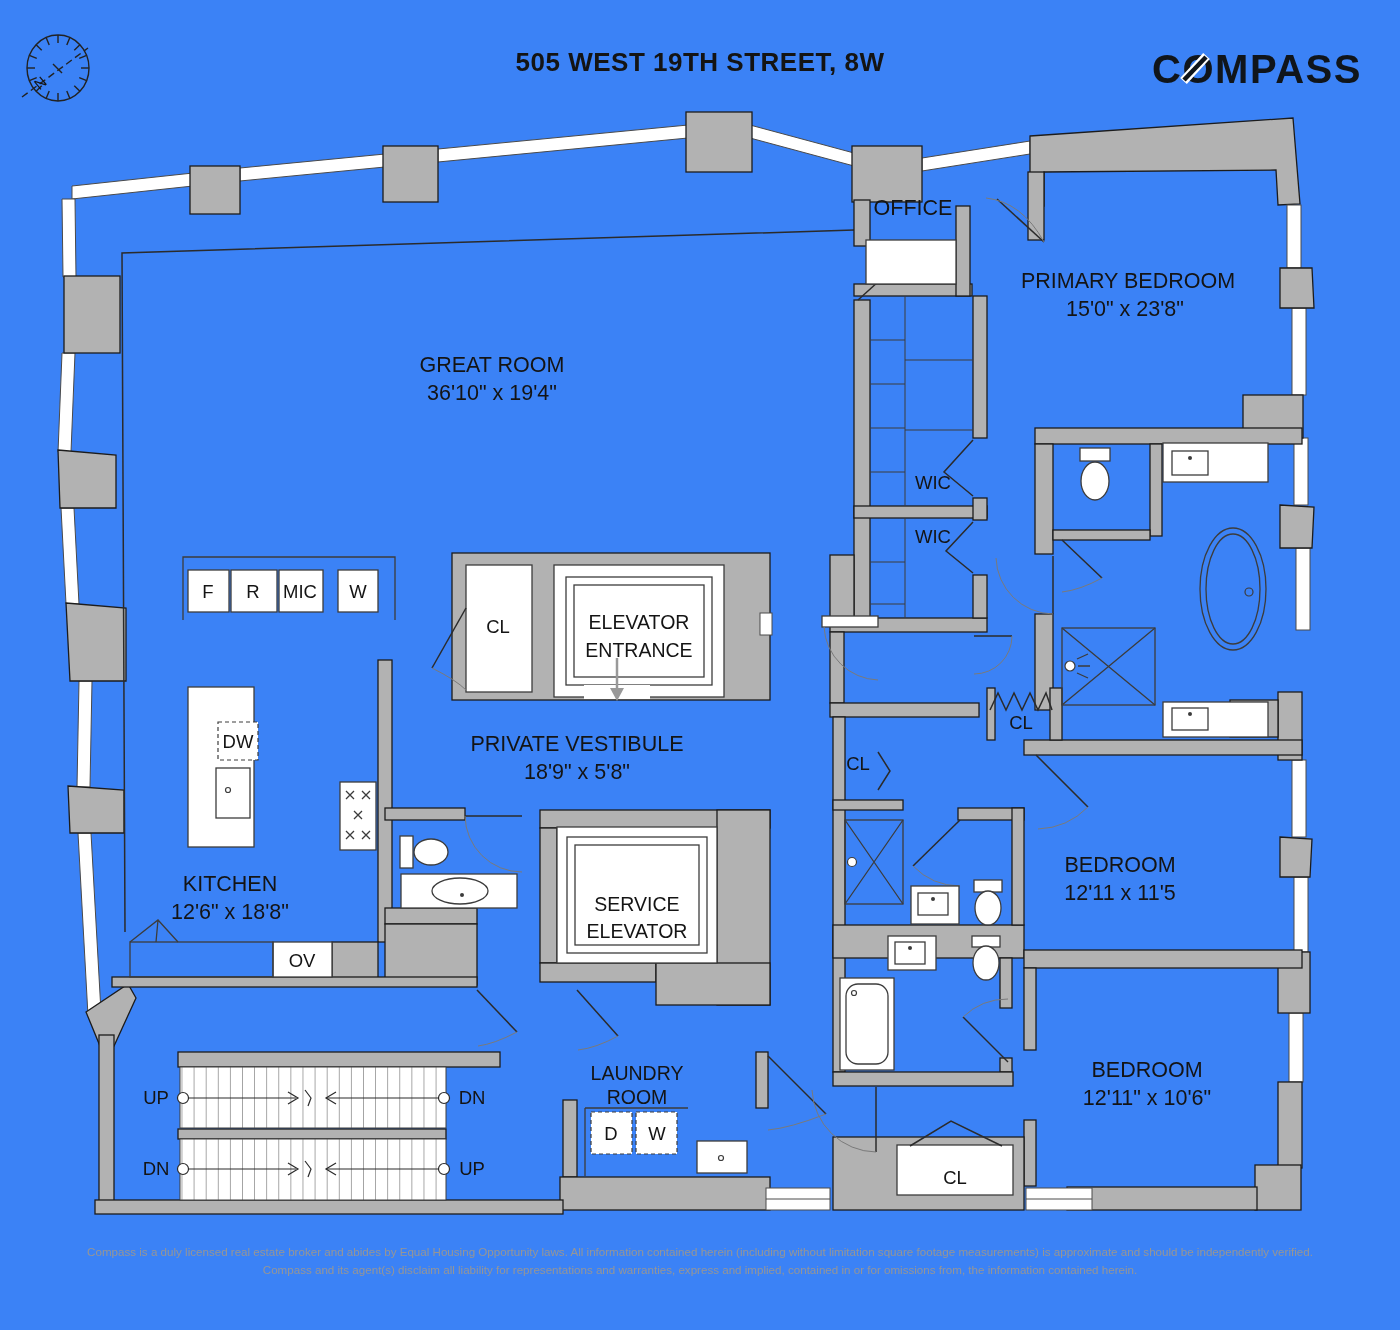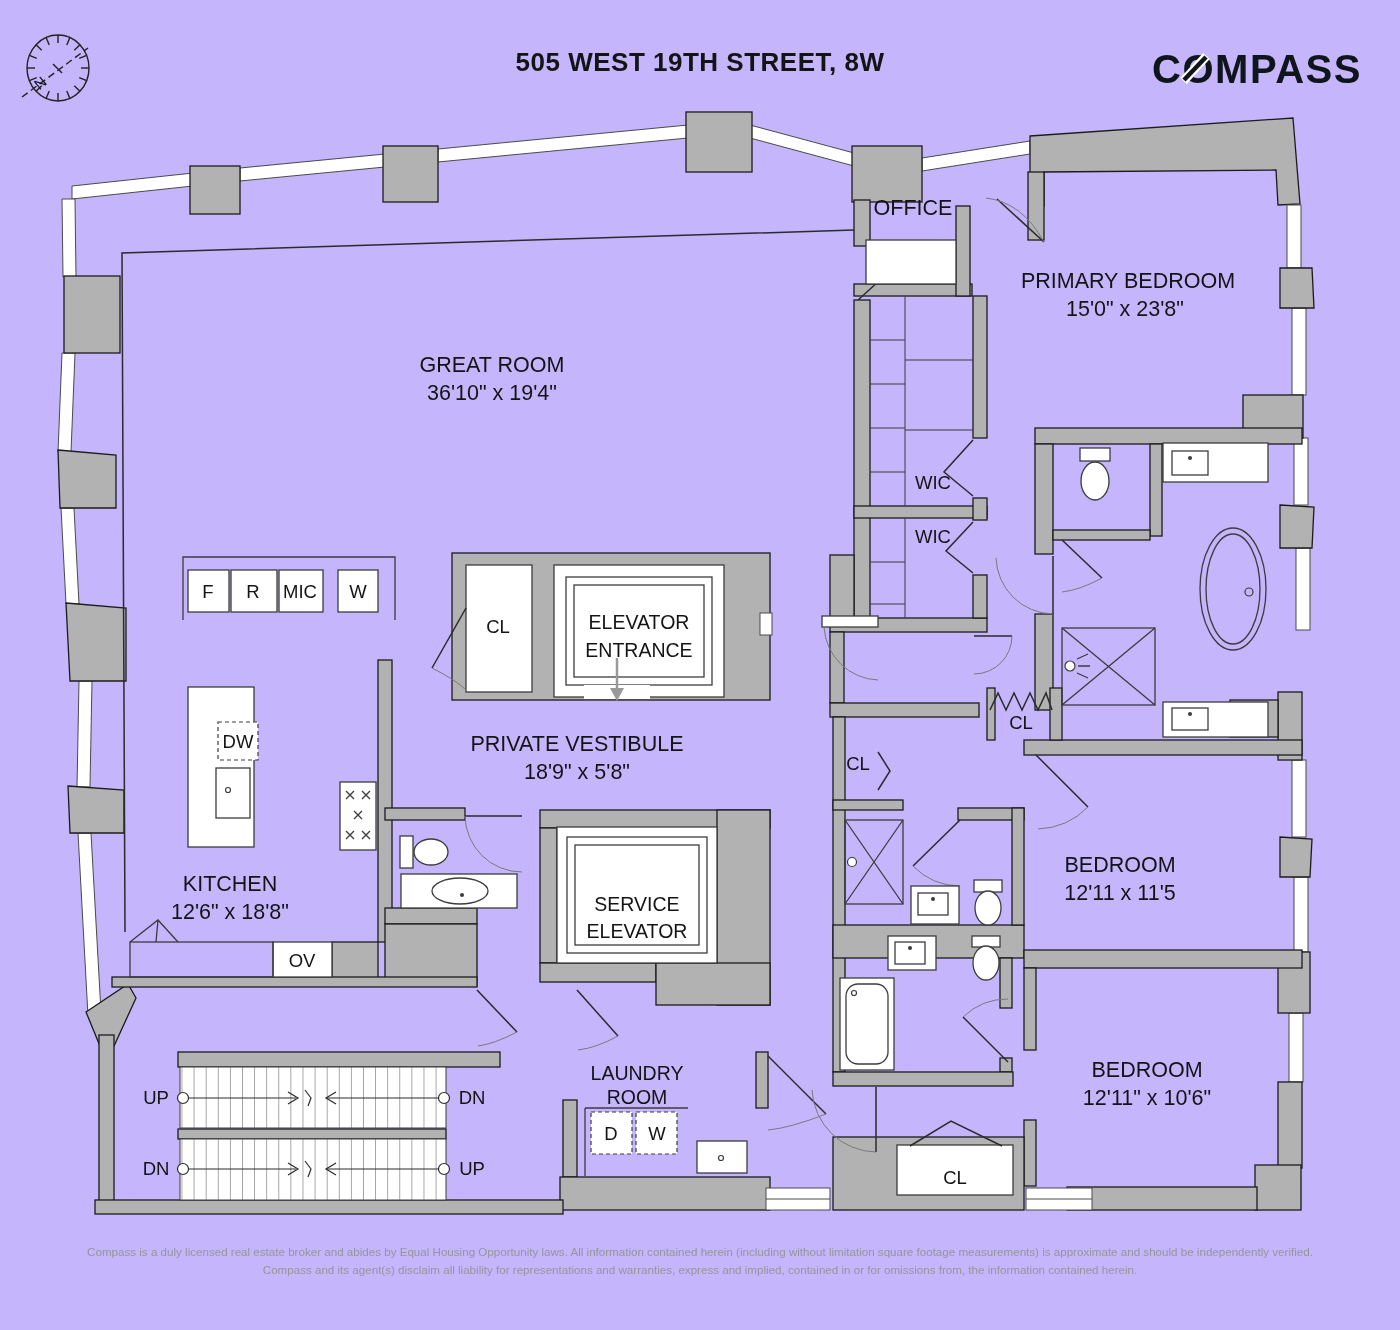--- a/index.html
+++ b/index.html
@@ -1,16 +1,16 @@
 <!DOCTYPE html>
 <html><head>
 <meta charset="utf-8">
 <style>
   html,body{margin:0;padding:0;background:#fff;}
-  #page{position:relative;width:1400px;height:1330px;background:#c4b5fd;overflow:hidden;}
+  #page{position:relative;width:1400px;height:1330px;background:#3b82f6;overflow:hidden;}
   svg{display:block;}
   text{font-family:"Liberation Sans",sans-serif;fill:#141414;text-anchor:middle;}
   .t22{font-size:21.5px;}
   .t19{font-size:19.5px;}
   .t18{font-size:18.5px;}
   .title{font-size:26px;font-weight:bold;letter-spacing:.5px;}
   .logo{font-size:40px;font-weight:bold;letter-spacing:1.5px;fill:#10151b;}
   .foot{font-size:11.6px;fill:#969696;}
   .wall{fill:#b2b2b2;stroke:#1c1c1c;stroke-width:1.3;}
   .win{fill:#fff;stroke:#4a4a4a;stroke-width:1;}

